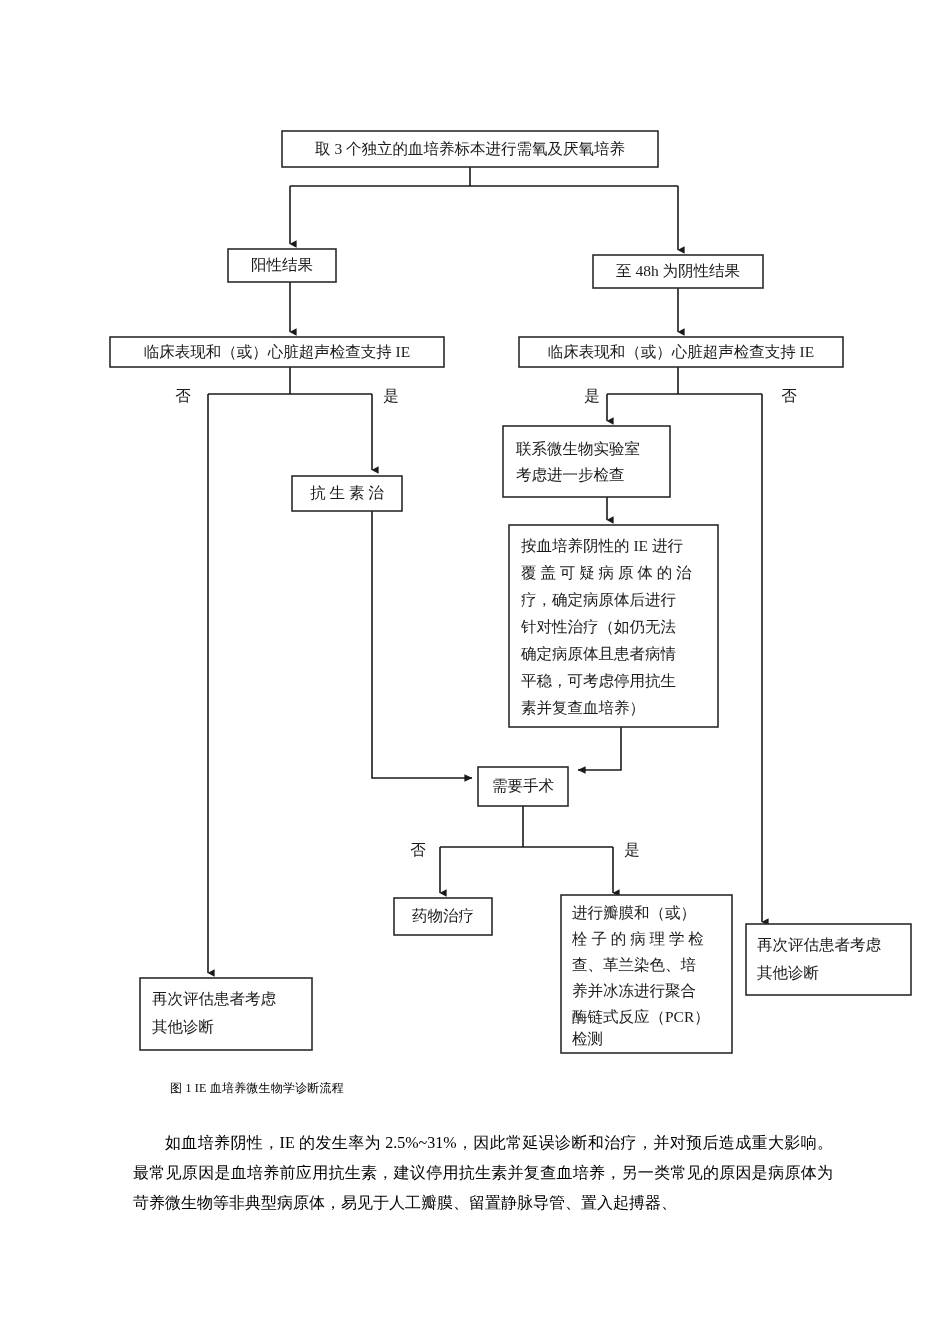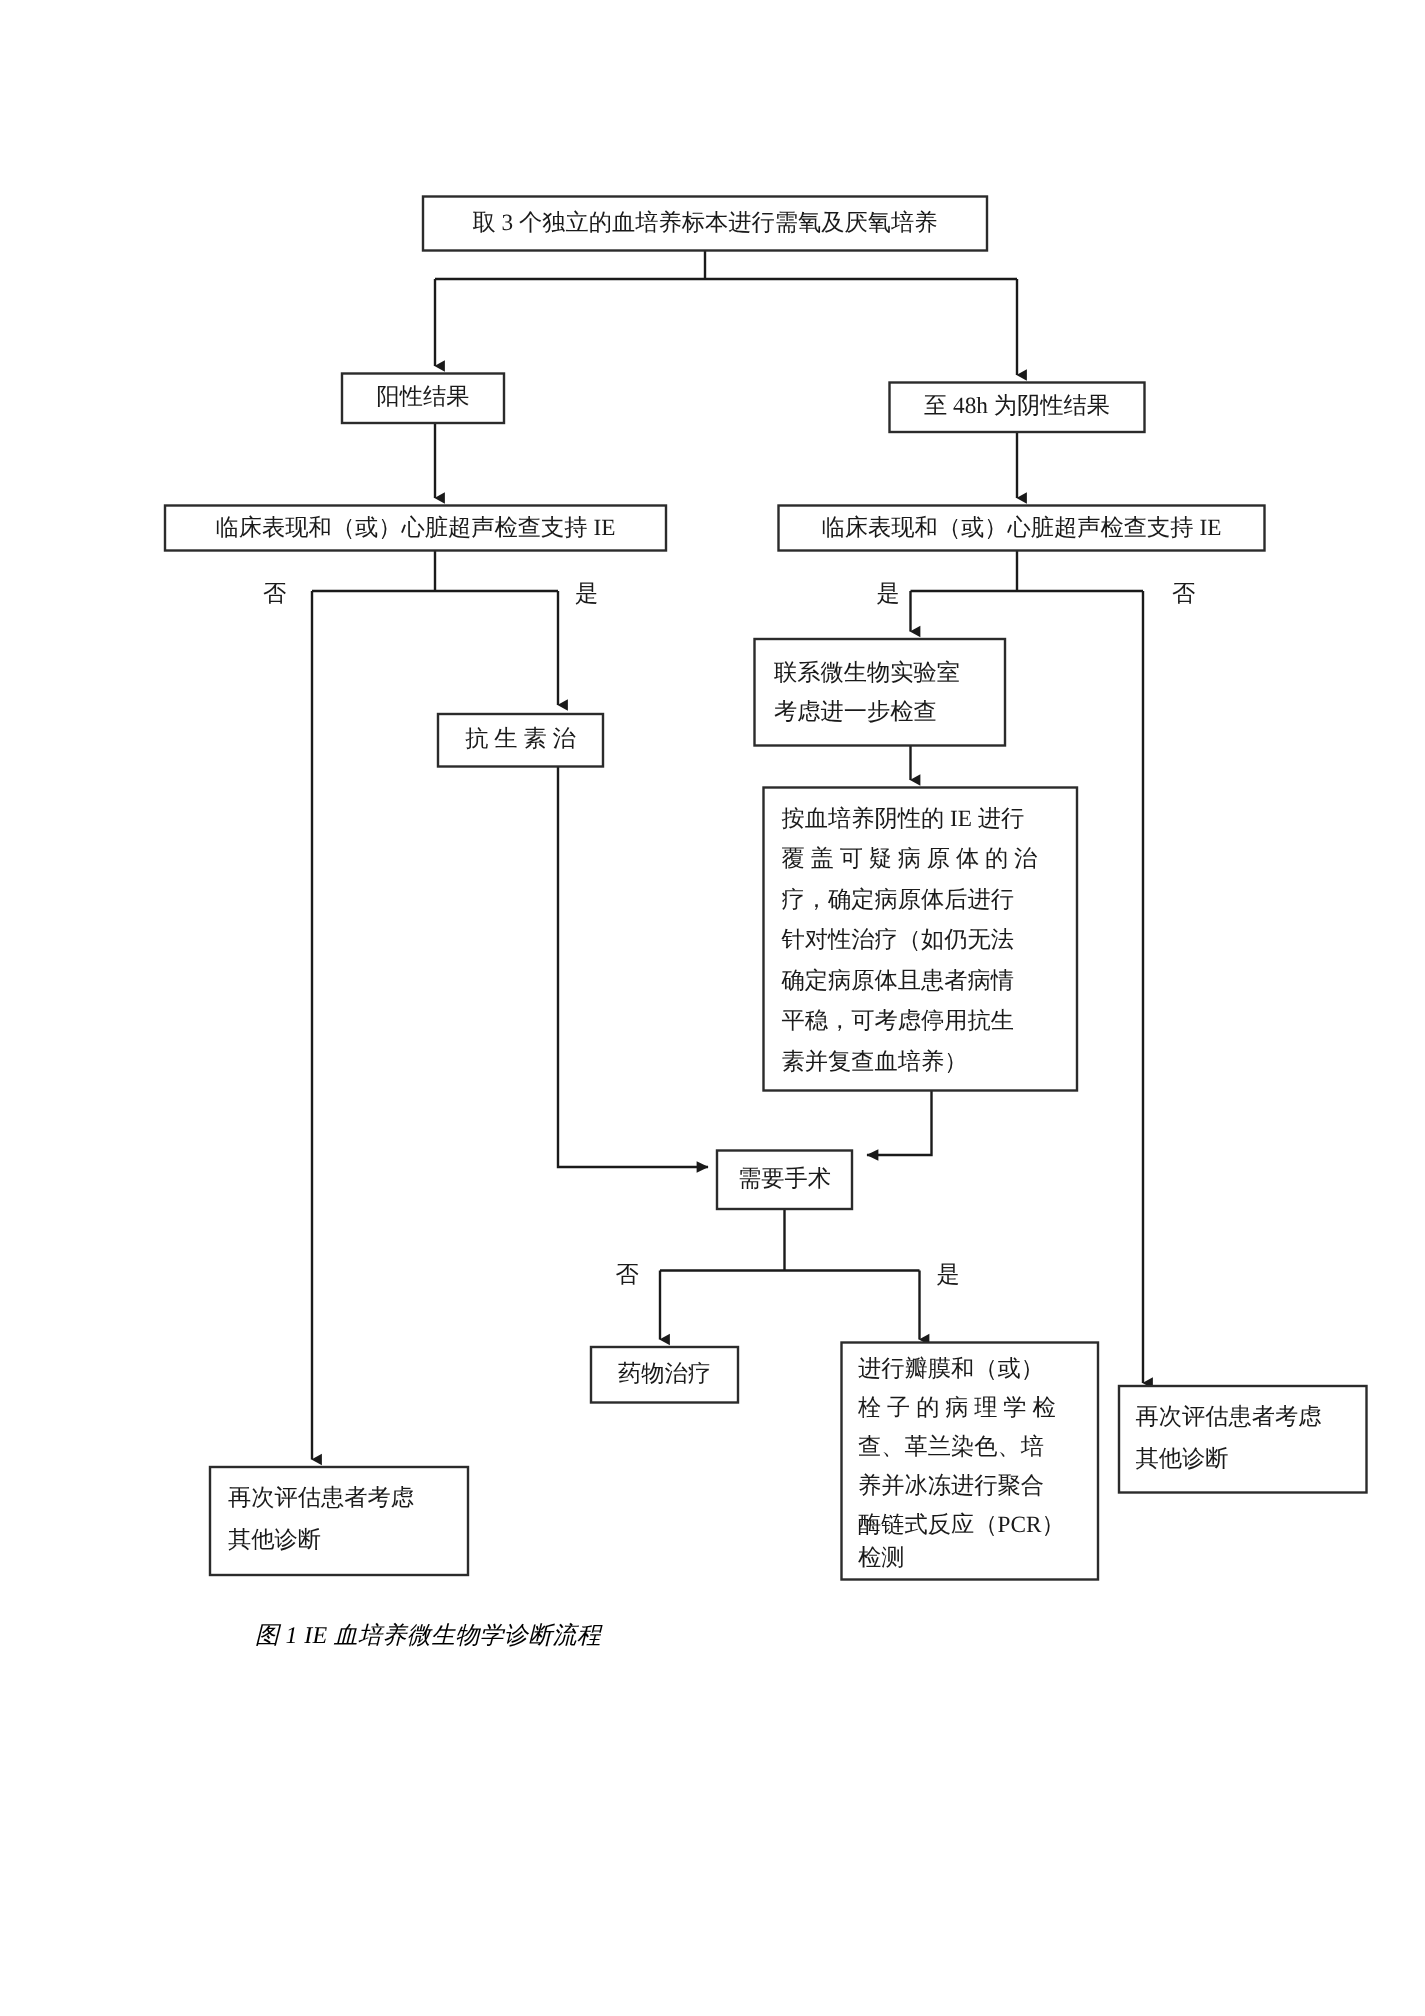--- a/index.html
+++ b/index.html
@@ -49,23 +49,22 @@
     font-family: "Liberation Serif", "DejaVu Serif", serif;
     font-size: 15.5px;
     fill: #1a1a1a;
     text-anchor: middle;
     dominant-baseline: middle;
   }
   .caption {
     position: absolute;
     left: 170px;
     top: 1080px;
-    font-size: 16px;
+    font-size: 12px;
     letter-spacing: 0.2px;
-    font-style: italic;
   }
   .body-text {
     position: absolute;
     left: 133px;
     top: 1128px;
     width: 700px;
     font-size: 16px;
     line-height: 30px;
     text-align: justify;
     text-justify: inter-ideograph;
@@ -211,14 +210,17 @@
 
     <g>
       <rect class="node-box" x="140" y="978" width="172" height="72"></rect>
       <text class="node-text left" x="152" y="1000">再次评估患者考虑</text>
       <text class="node-text left" x="152" y="1028">其他诊断</text>
     </g>
   </svg>
 
   <div class="caption">图 1  IE 血培养微生物学诊断流程</div>
 
+  <div class="body-text">
+    <p>如血培养阴性，IE 的发生率为 2.5%~31%，因此常延误诊断和治疗，并对预后造成重大影响。最常见原因是血培养前应用抗生素，建议停用抗生素并复查血培养，另一类常见的原因是病原体为苛养微生物等非典型病原体，易见于人工瓣膜、留置静脉导管、置入起搏器、</p>
+  </div>
 
 </div>
 
 </body></html>

